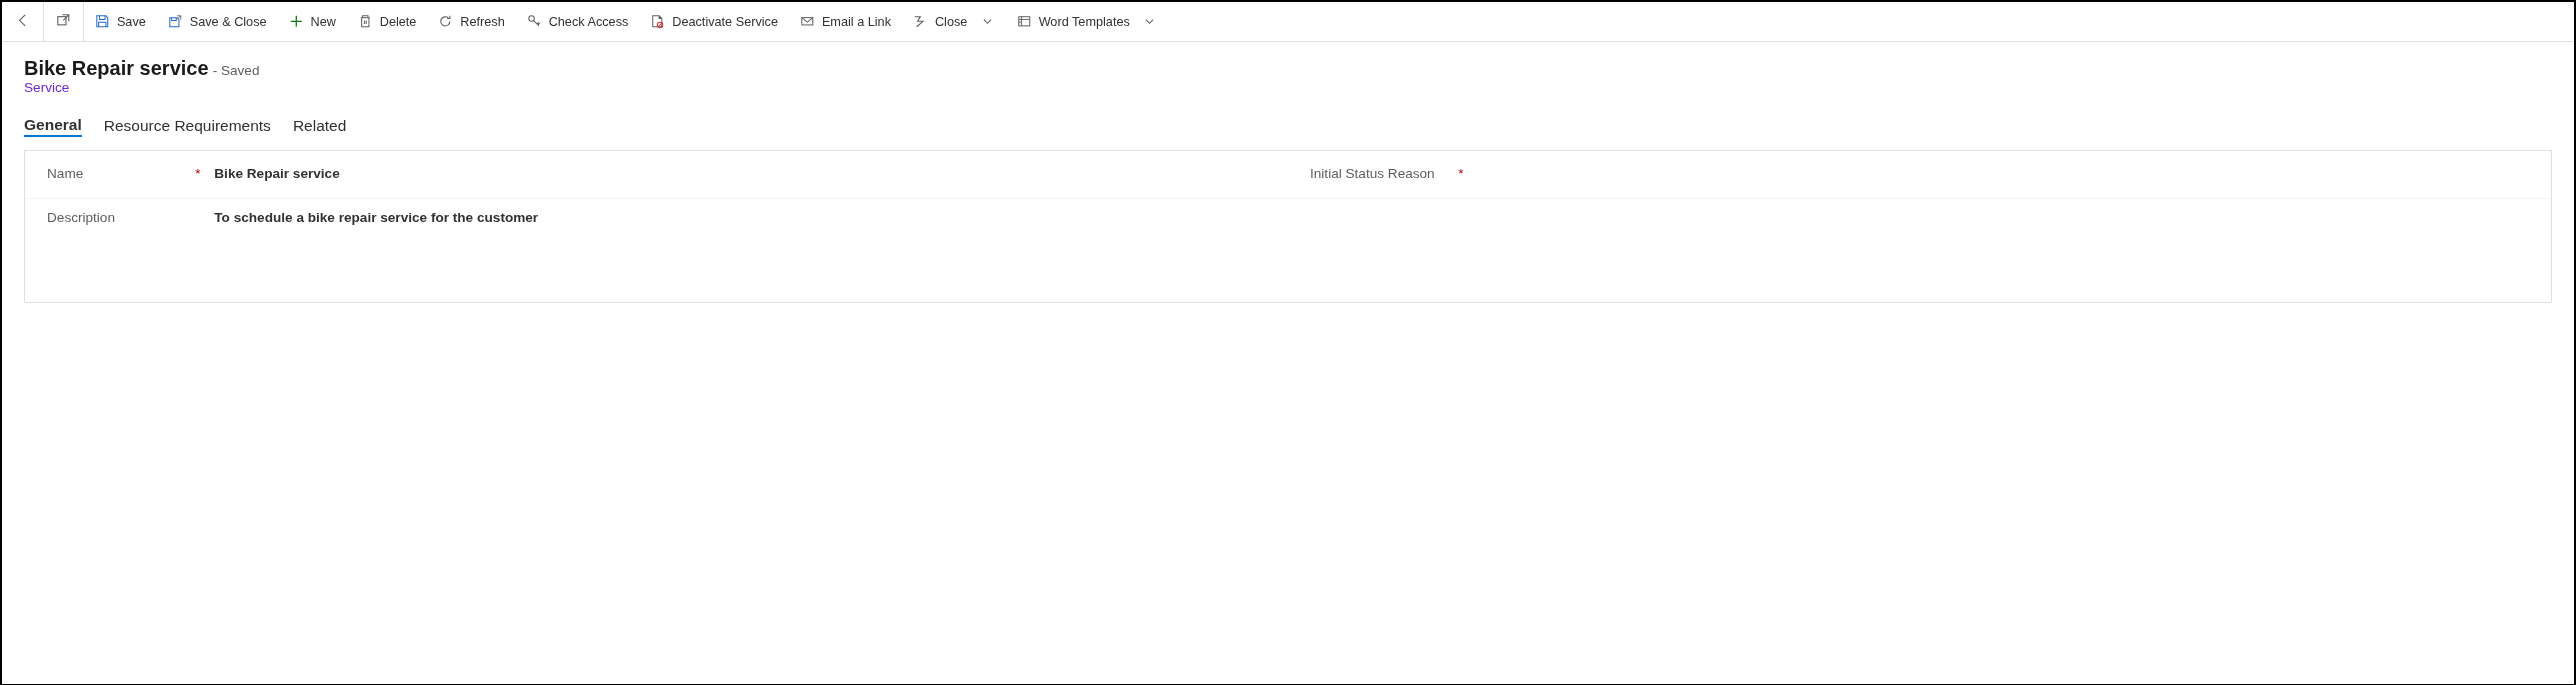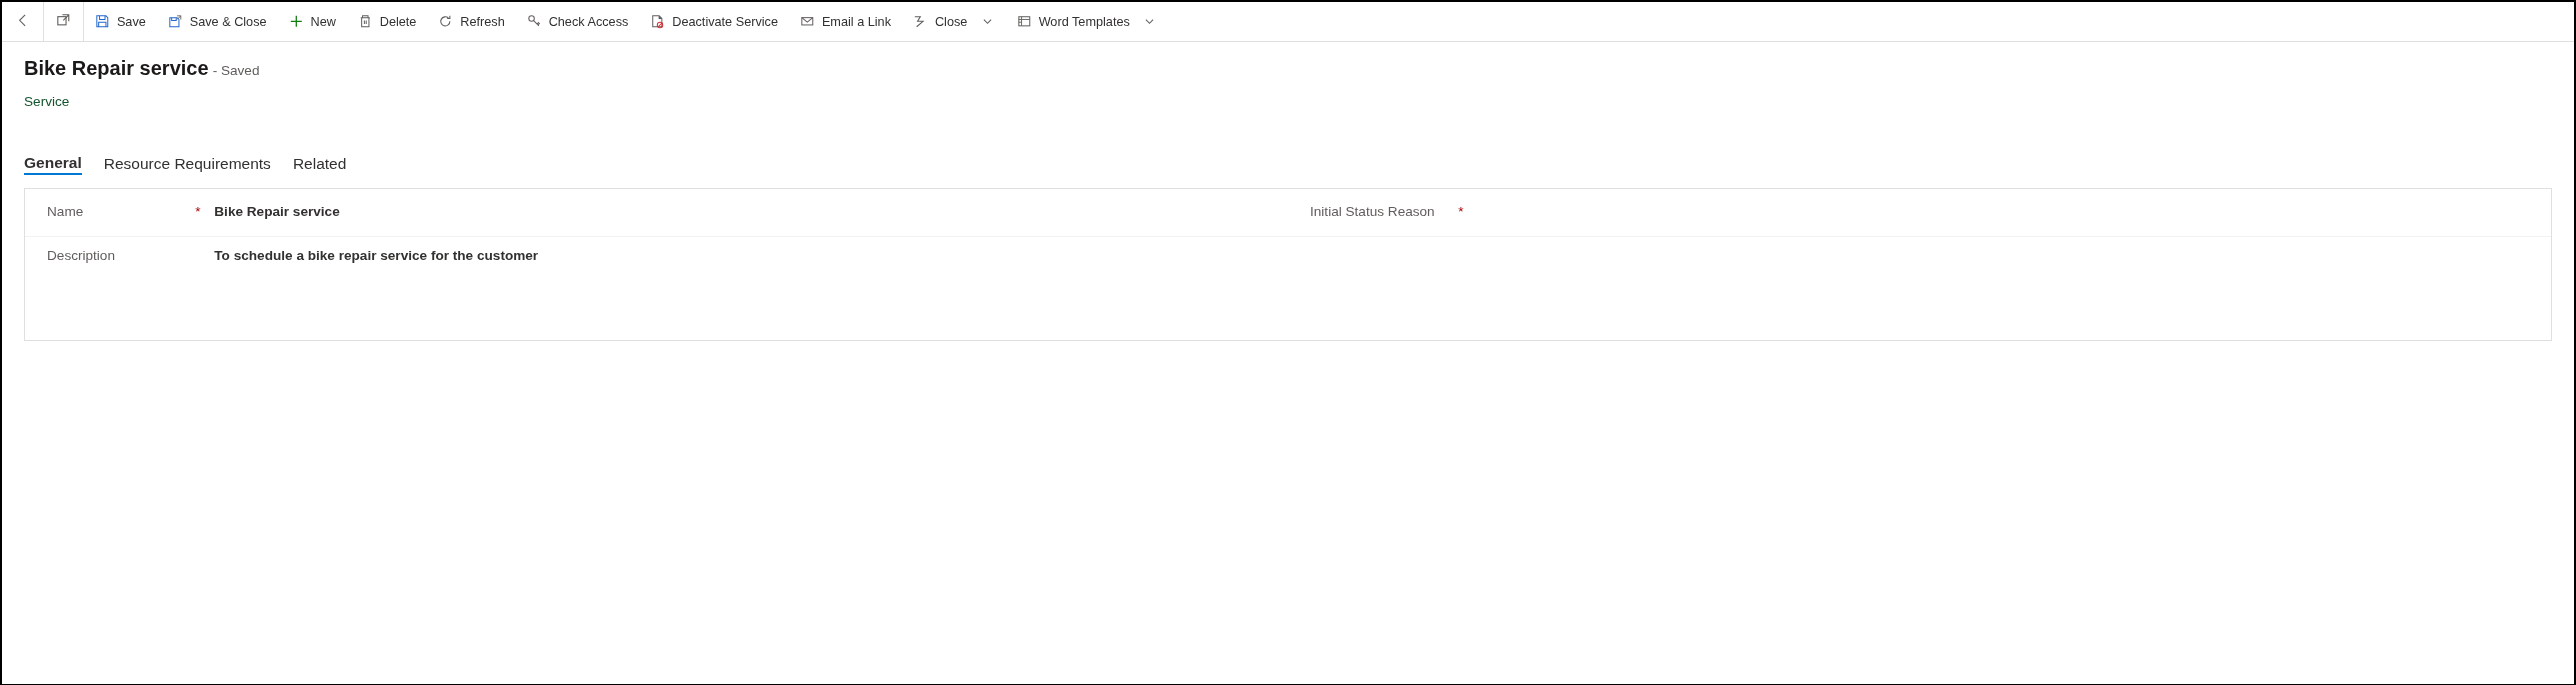--- a/index.html
+++ b/index.html
@@ -63,36 +63,35 @@
       color: #1b1a19;
       display: inline;
     }
     .saved-badge {
       font-size: 13.6px;
       color: #605e5c;
       font-weight: 400;
     }
     .entity-label {
       font-size: 13.6px;
-      color: #14532d;
-      margin-top: 14px;
+      color: #6d28d9;
+      margin-top: 0;
     }
     .tab-bar {
       display: flex;
       gap: 22px;
       padding: 14.6px 22px 0 22px;
     }
     .tab {
       font-size: 15.5px;
       padding-bottom: 1px;
       cursor: pointer;
       color: #323130;
       border: none;
       background: transparent;
-      margin-top: 24px;
     }
     .tab.active {
       font-weight: 600;
       border-bottom: 2.7px solid #0078d4;
     }
     .form-panel {
       margin: 12.7px 22px 22px 22px;
       border: 0.9px solid #e1dfdd;
       padding: 3.6px 0;
     }

